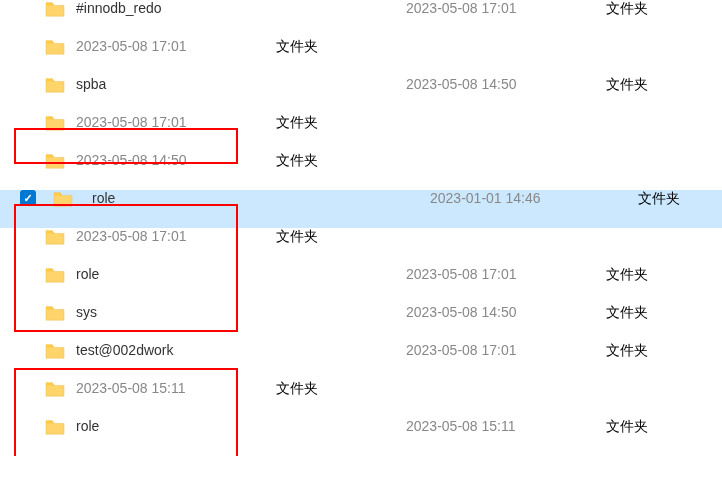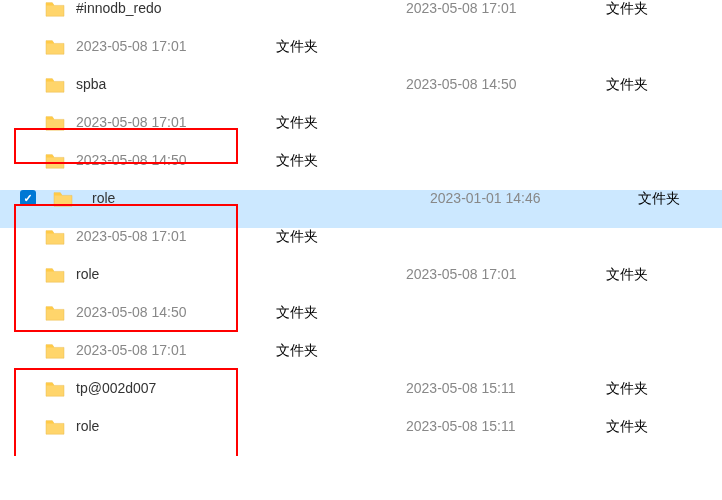--- a/index.html
+++ b/index.html
@@ -173,39 +173,40 @@
       <div class="name">role</div>
       <div class="date">2023-05-08 17:01</div>
       <div class="type">文件夹</div>
     </div>
     <div class="row">
       <div class="spacer"></div>
       <svg class="folder-icon" viewBox="0 0 24 20">
         <path d="M2 3 L9 3 L11 6 L22 6 L22 18 L2 18 Z" fill="#ffd56b" stroke="#e6b84a" stroke-width="0.5"></path>
         <path d="M2 3 L9 3 L11 6 L2 6 Z" fill="#ffca47"></path>
       </svg>
+      <div class="name">sys</div>
       <div class="date">2023-05-08 14:50</div>
       <div class="type">文件夹</div>
     </div>
     <div class="row">
       <div class="spacer"></div>
       <svg class="folder-icon" viewBox="0 0 24 20">
         <path d="M2 3 L9 3 L11 6 L22 6 L22 18 L2 18 Z" fill="#ffd56b" stroke="#e6b84a" stroke-width="0.5"></path>
         <path d="M2 3 L9 3 L11 6 L2 6 Z" fill="#ffca47"></path>
       </svg>
-      <div class="date">2023-05-08 17:01</div>
-      <div class="type">文件夹</div>
-    </div>
-    <div class="row">
-      <div class="spacer"></div>
-      <svg class="folder-icon" viewBox="0 0 24 20">
-        <path d="M2 3 L9 3 L11 6 L22 6 L22 18 L2 18 Z" fill="#ffd56b" stroke="#e6b84a" stroke-width="0.5"></path>
-        <path d="M2 3 L9 3 L11 6 L2 6 Z" fill="#ffca47"></path>
-      </svg>
-      <div class="name">tp@002d007</div>
+      <div class="name">test@002dwork</div>
+      <div class="date">2023-05-08 17:01</div>
+      <div class="type">文件夹</div>
+    </div>
+    <div class="row">
+      <div class="spacer"></div>
+      <svg class="folder-icon" viewBox="0 0 24 20">
+        <path d="M2 3 L9 3 L11 6 L22 6 L22 18 L2 18 Z" fill="#ffd56b" stroke="#e6b84a" stroke-width="0.5"></path>
+        <path d="M2 3 L9 3 L11 6 L2 6 Z" fill="#ffca47"></path>
+      </svg>
       <div class="date">2023-05-08 15:11</div>
       <div class="type">文件夹</div>
     </div>
     <div class="row">
       <div class="spacer"></div>
       <svg class="folder-icon" viewBox="0 0 24 20">
         <path d="M2 3 L9 3 L11 6 L22 6 L22 18 L2 18 Z" fill="#ffd56b" stroke="#e6b84a" stroke-width="0.5"></path>
         <path d="M2 3 L9 3 L11 6 L2 6 Z" fill="#ffca47"></path>
       </svg>
       <div class="name">role</div>

